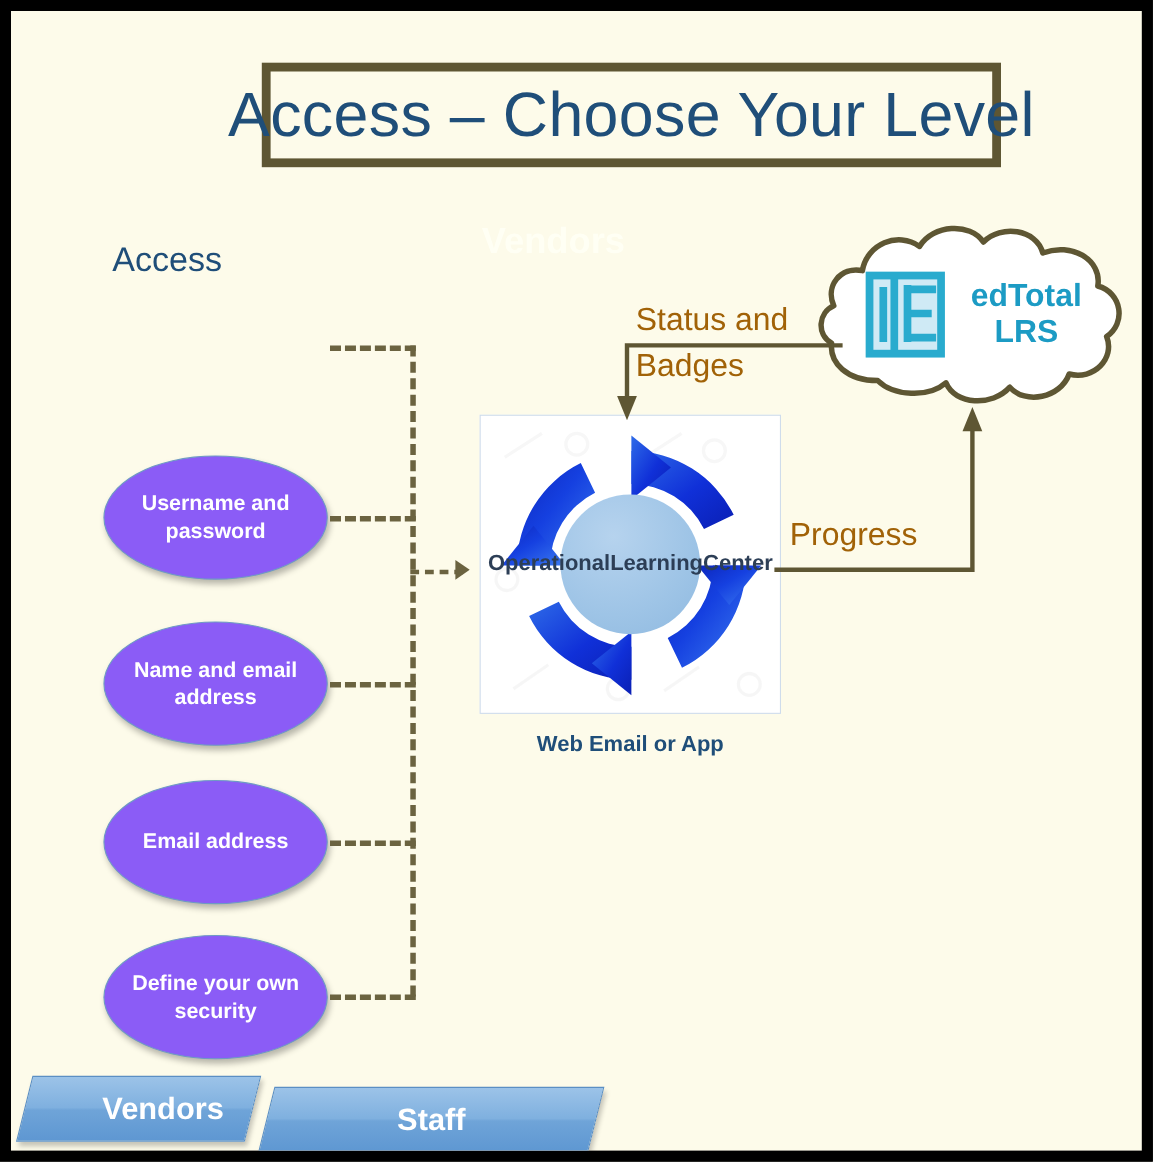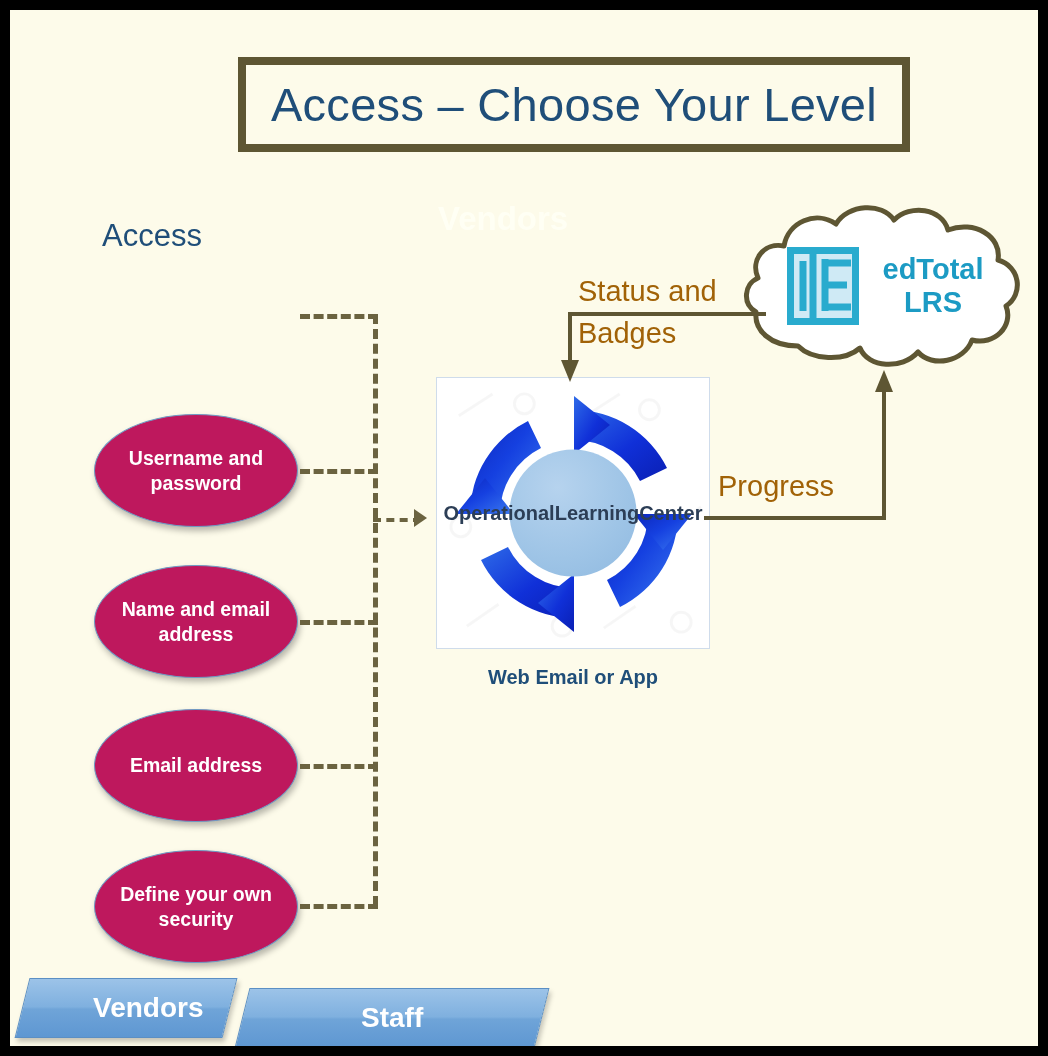--- a/index.html
+++ b/index.html
@@ -31,21 +31,21 @@
     width: 672px;
     height: 95px;
     border: 8px solid #5E5633;
     background: #FDFBEA;
     box-sizing: border-box;
     display: flex;
     align-items: center;
     justify-content: center;
   }
   #title-text {
-    font-size: 47px;
+    font-size: 57px;
     color: #1F4E79;
     letter-spacing: 0.3px;
     white-space: nowrap;
   }
 
   
   #access-label {
     position: absolute;
     left: 92px;
     top: 178px;
@@ -76,21 +76,21 @@
     text-align: center;
     color: #FFFFFF;
     font-weight: bold;
     font-size: 19.5px;
     line-height: 1.28;
     box-shadow: 2px 4px 6px rgba(0,0,0,0.28);
     box-sizing: border-box;
     padding: 0 8px;
   }
   .ellipse.olive { background: #6B6340; }
-  .ellipse.orange { background: #be185d; }
+  .ellipse.orange { background: #8b5cf6; }
   #ell-0 { top: 250px; }
   #ell-1 { top: 404px; }
   #ell-2 { top: 555px; }
   #ell-3 { top: 699px; }
   #ell-4 { top: 840px; }
 
   
   .dash-h {
     position: absolute;
     left: 290px;

